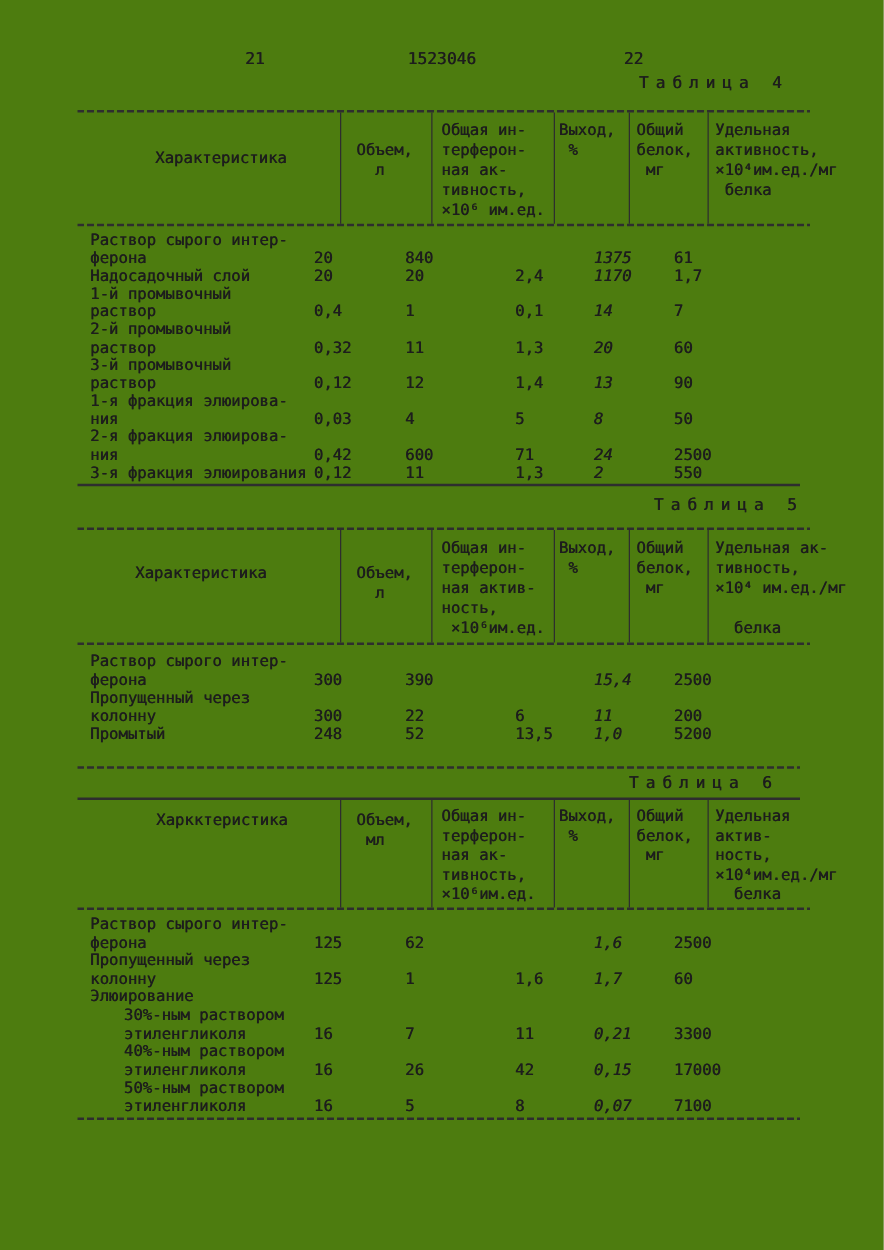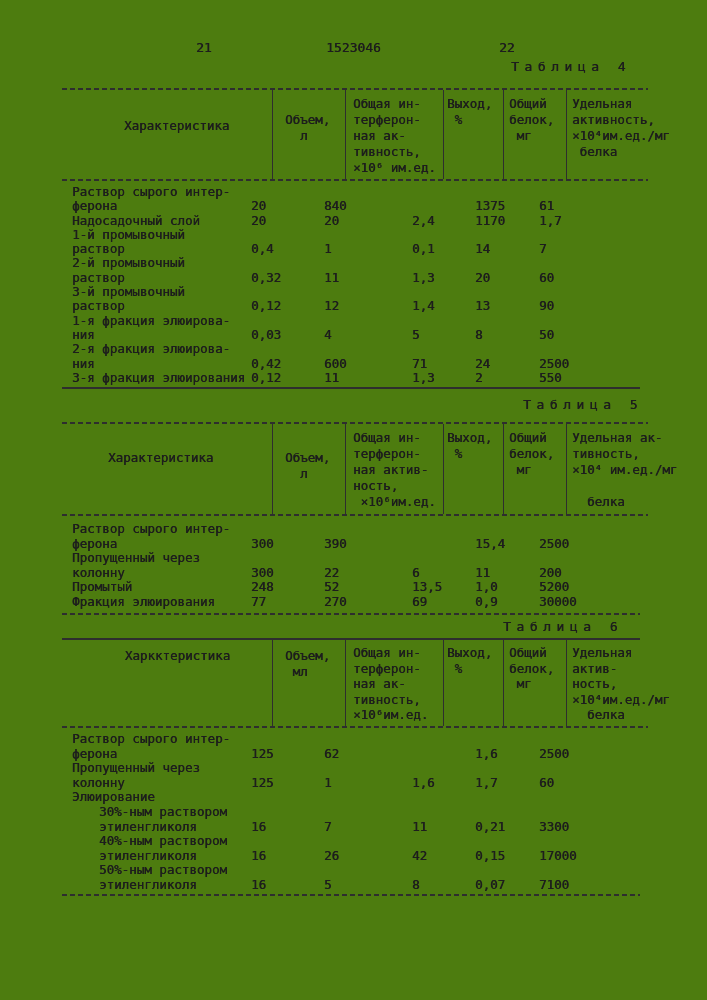--- a/index.html
+++ b/index.html
@@ -42,21 +42,21 @@
   .hcell.c5{padding-left:5px;}
   .tbody{position:absolute;left:0;right:0;}
   .trow{height:14.3px;}
   .t1 .trow,.t2 .trow{height:14.6px;}
   .cell{white-space:pre;font-size:12.5px;line-height:14px;overflow:visible;}
   .cell.c0{padding-left:10px;}
   .trow.indent .c0{padding-left:37px;}
   .cell.c1{padding-left:13px;}
   .cell.c2{padding-left:13px;}
   .cell.c3{padding-left:3px;}
-  .cell.c4{padding-left:6px;}
+  .cell.c4{padding-left:6px;font-style:italic;}
   .cell.c5{padding-left:7px;}
 </style>
 </head>
 <body>
 
 <div class="page">
 
   <span class="hdr" style="left:196px;top:40px">21</span>
   <span class="hdr" style="left:326px;top:40px">1523046</span>
   <span class="hdr" style="left:499px;top:40px">22</span>
@@ -260,28 +260,20 @@
           <span class="cell c4">11</span>
           <span class="cell c5">200</span>
         </div>
         <div class="trow">
           <span class="cell c0">Промытый</span>
           <span class="cell c1">248</span>
           <span class="cell c2">52</span>
           <span class="cell c3">13,5</span>
           <span class="cell c4">1,0</span>
           <span class="cell c5">5200</span>
-        </div>
-        <div class="trow">
-          <span class="cell c0">Фракция элюирования</span>
-          <span class="cell c1">77</span>
-          <span class="cell c2">270</span>
-          <span class="cell c3">69</span>
-          <span class="cell c4">0,9</span>
-          <span class="cell c5">30000</span>
         </div>
       </div>
     <div class="hline dashed" style="top:191px"></div>
   </section>
 
   <div class="caption" style="top:619px;right:84px">Таблица 6</div>
 
   <section class="tbl t2" style="top:638px;height:258px">
     <div class="hline solid" style="top:0"></div>
     <div class="thead" style="top:2px;height:86px">

